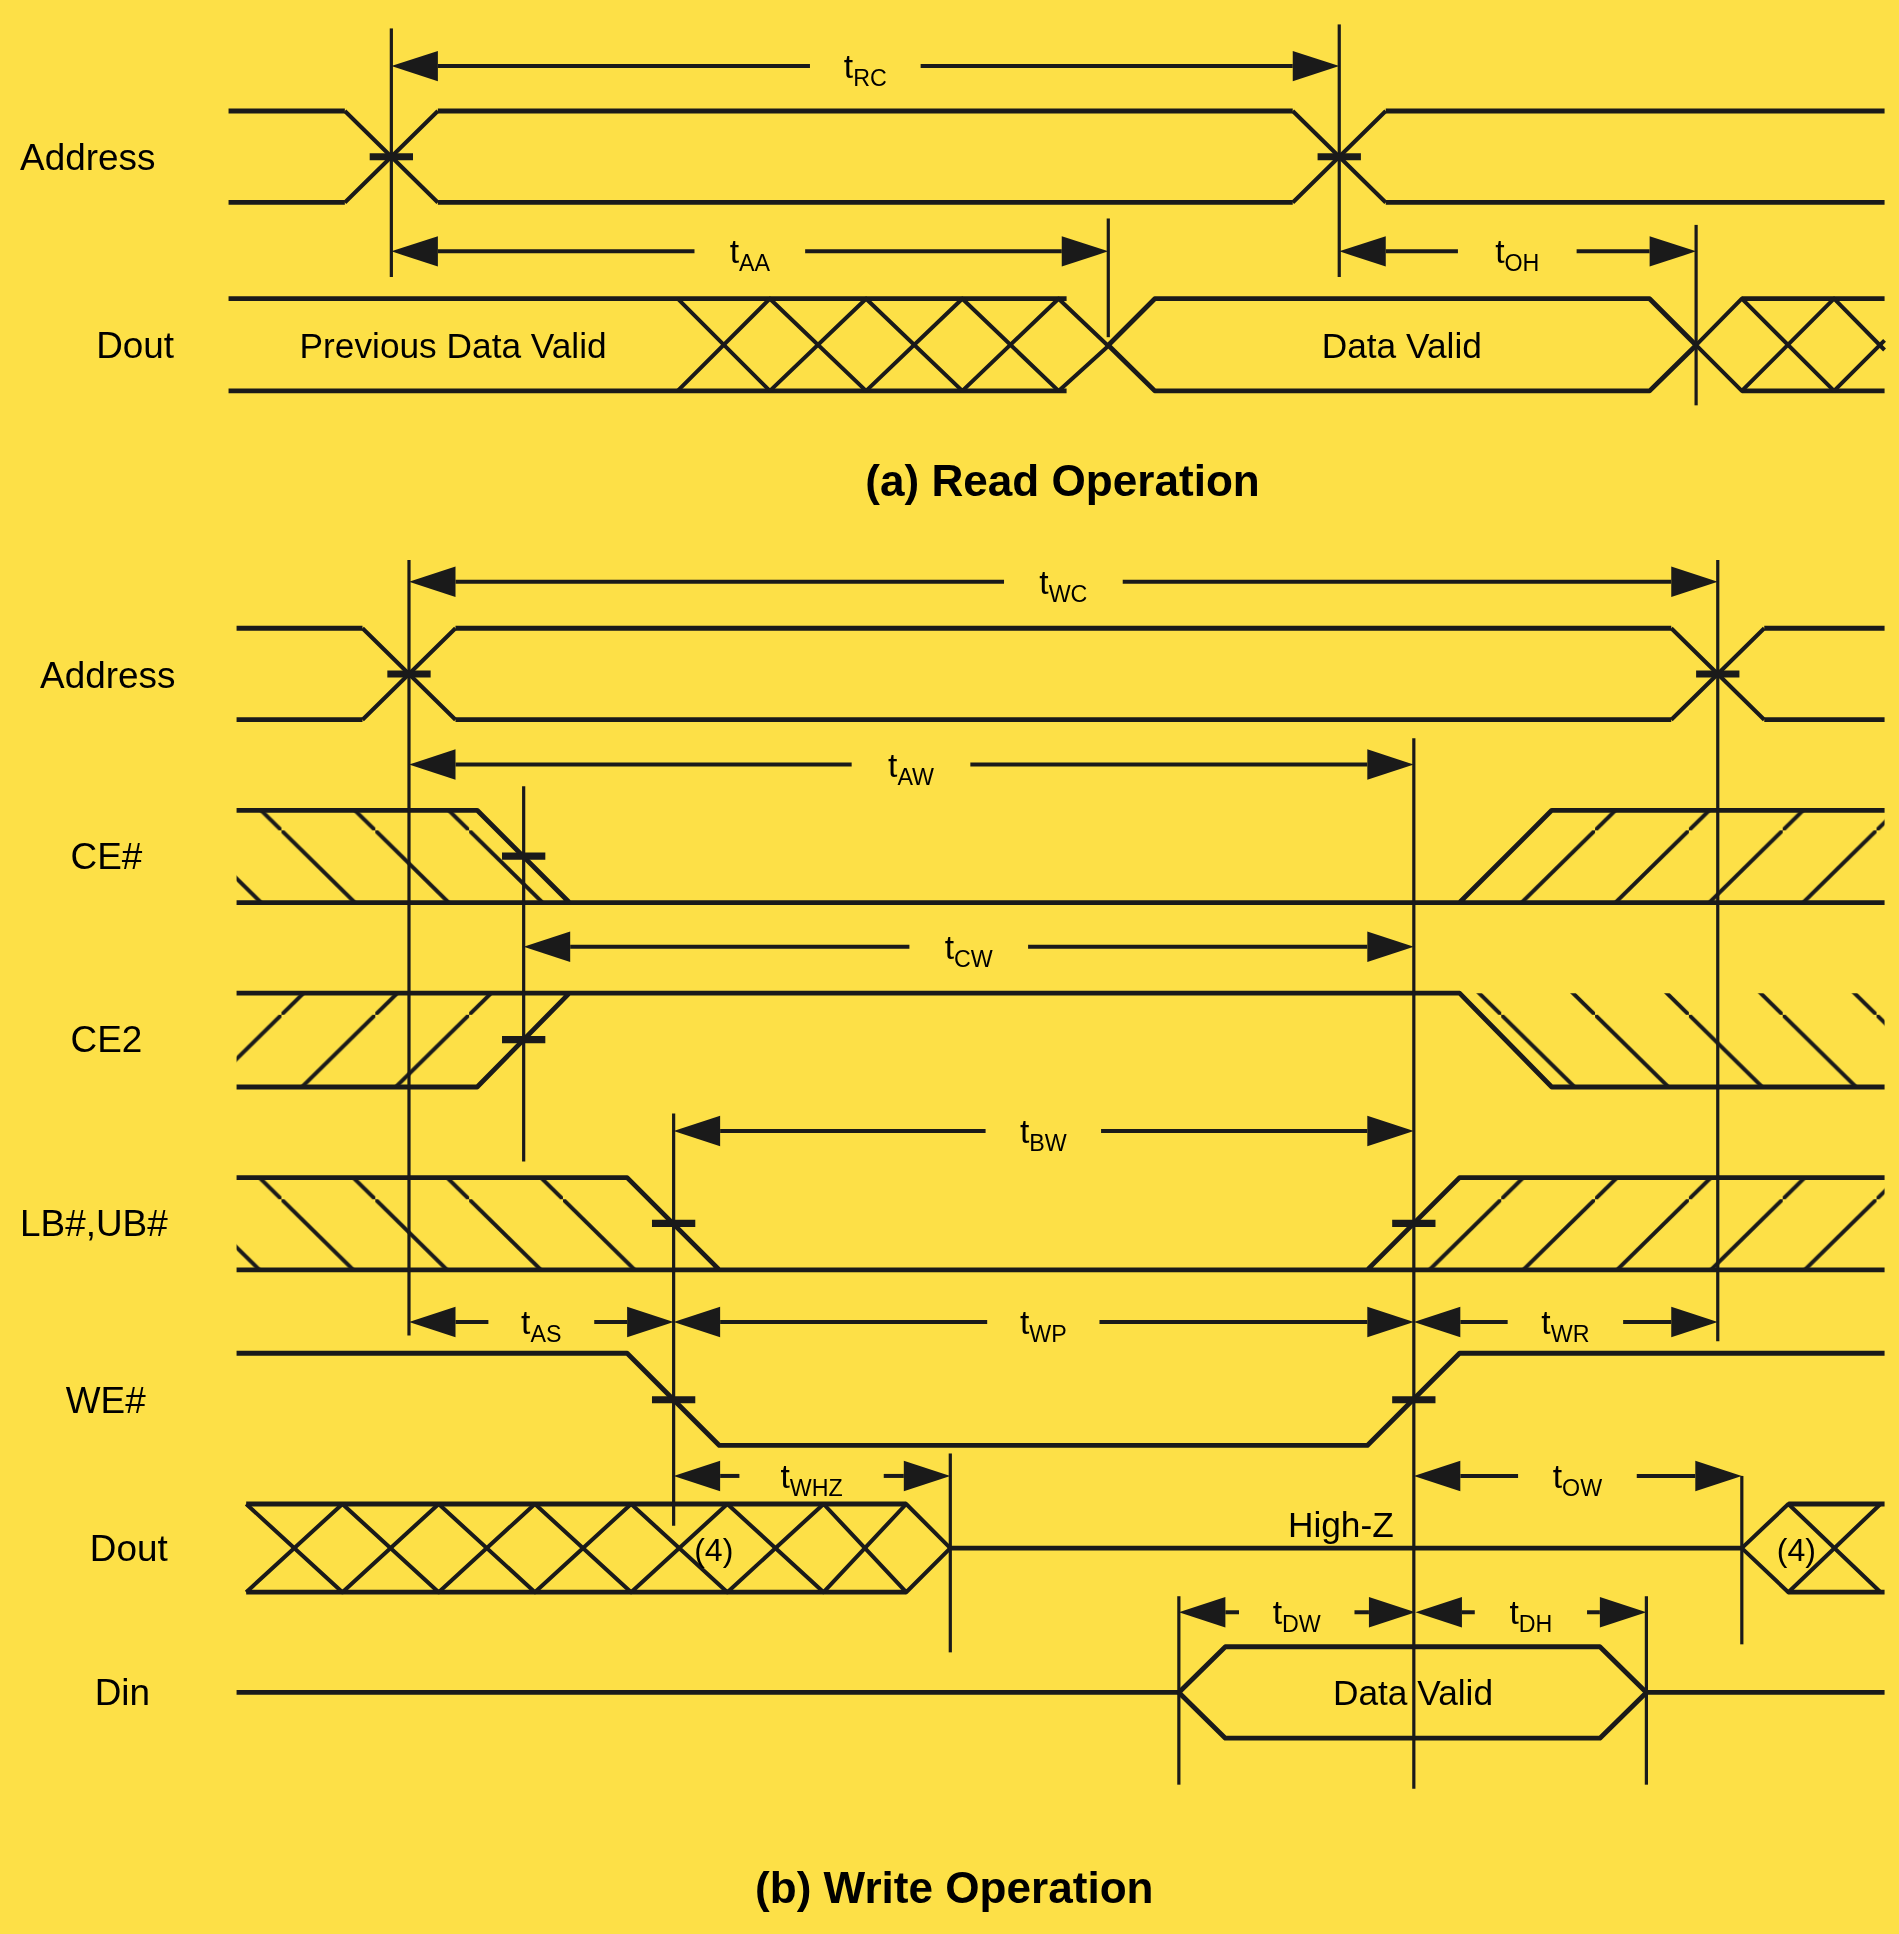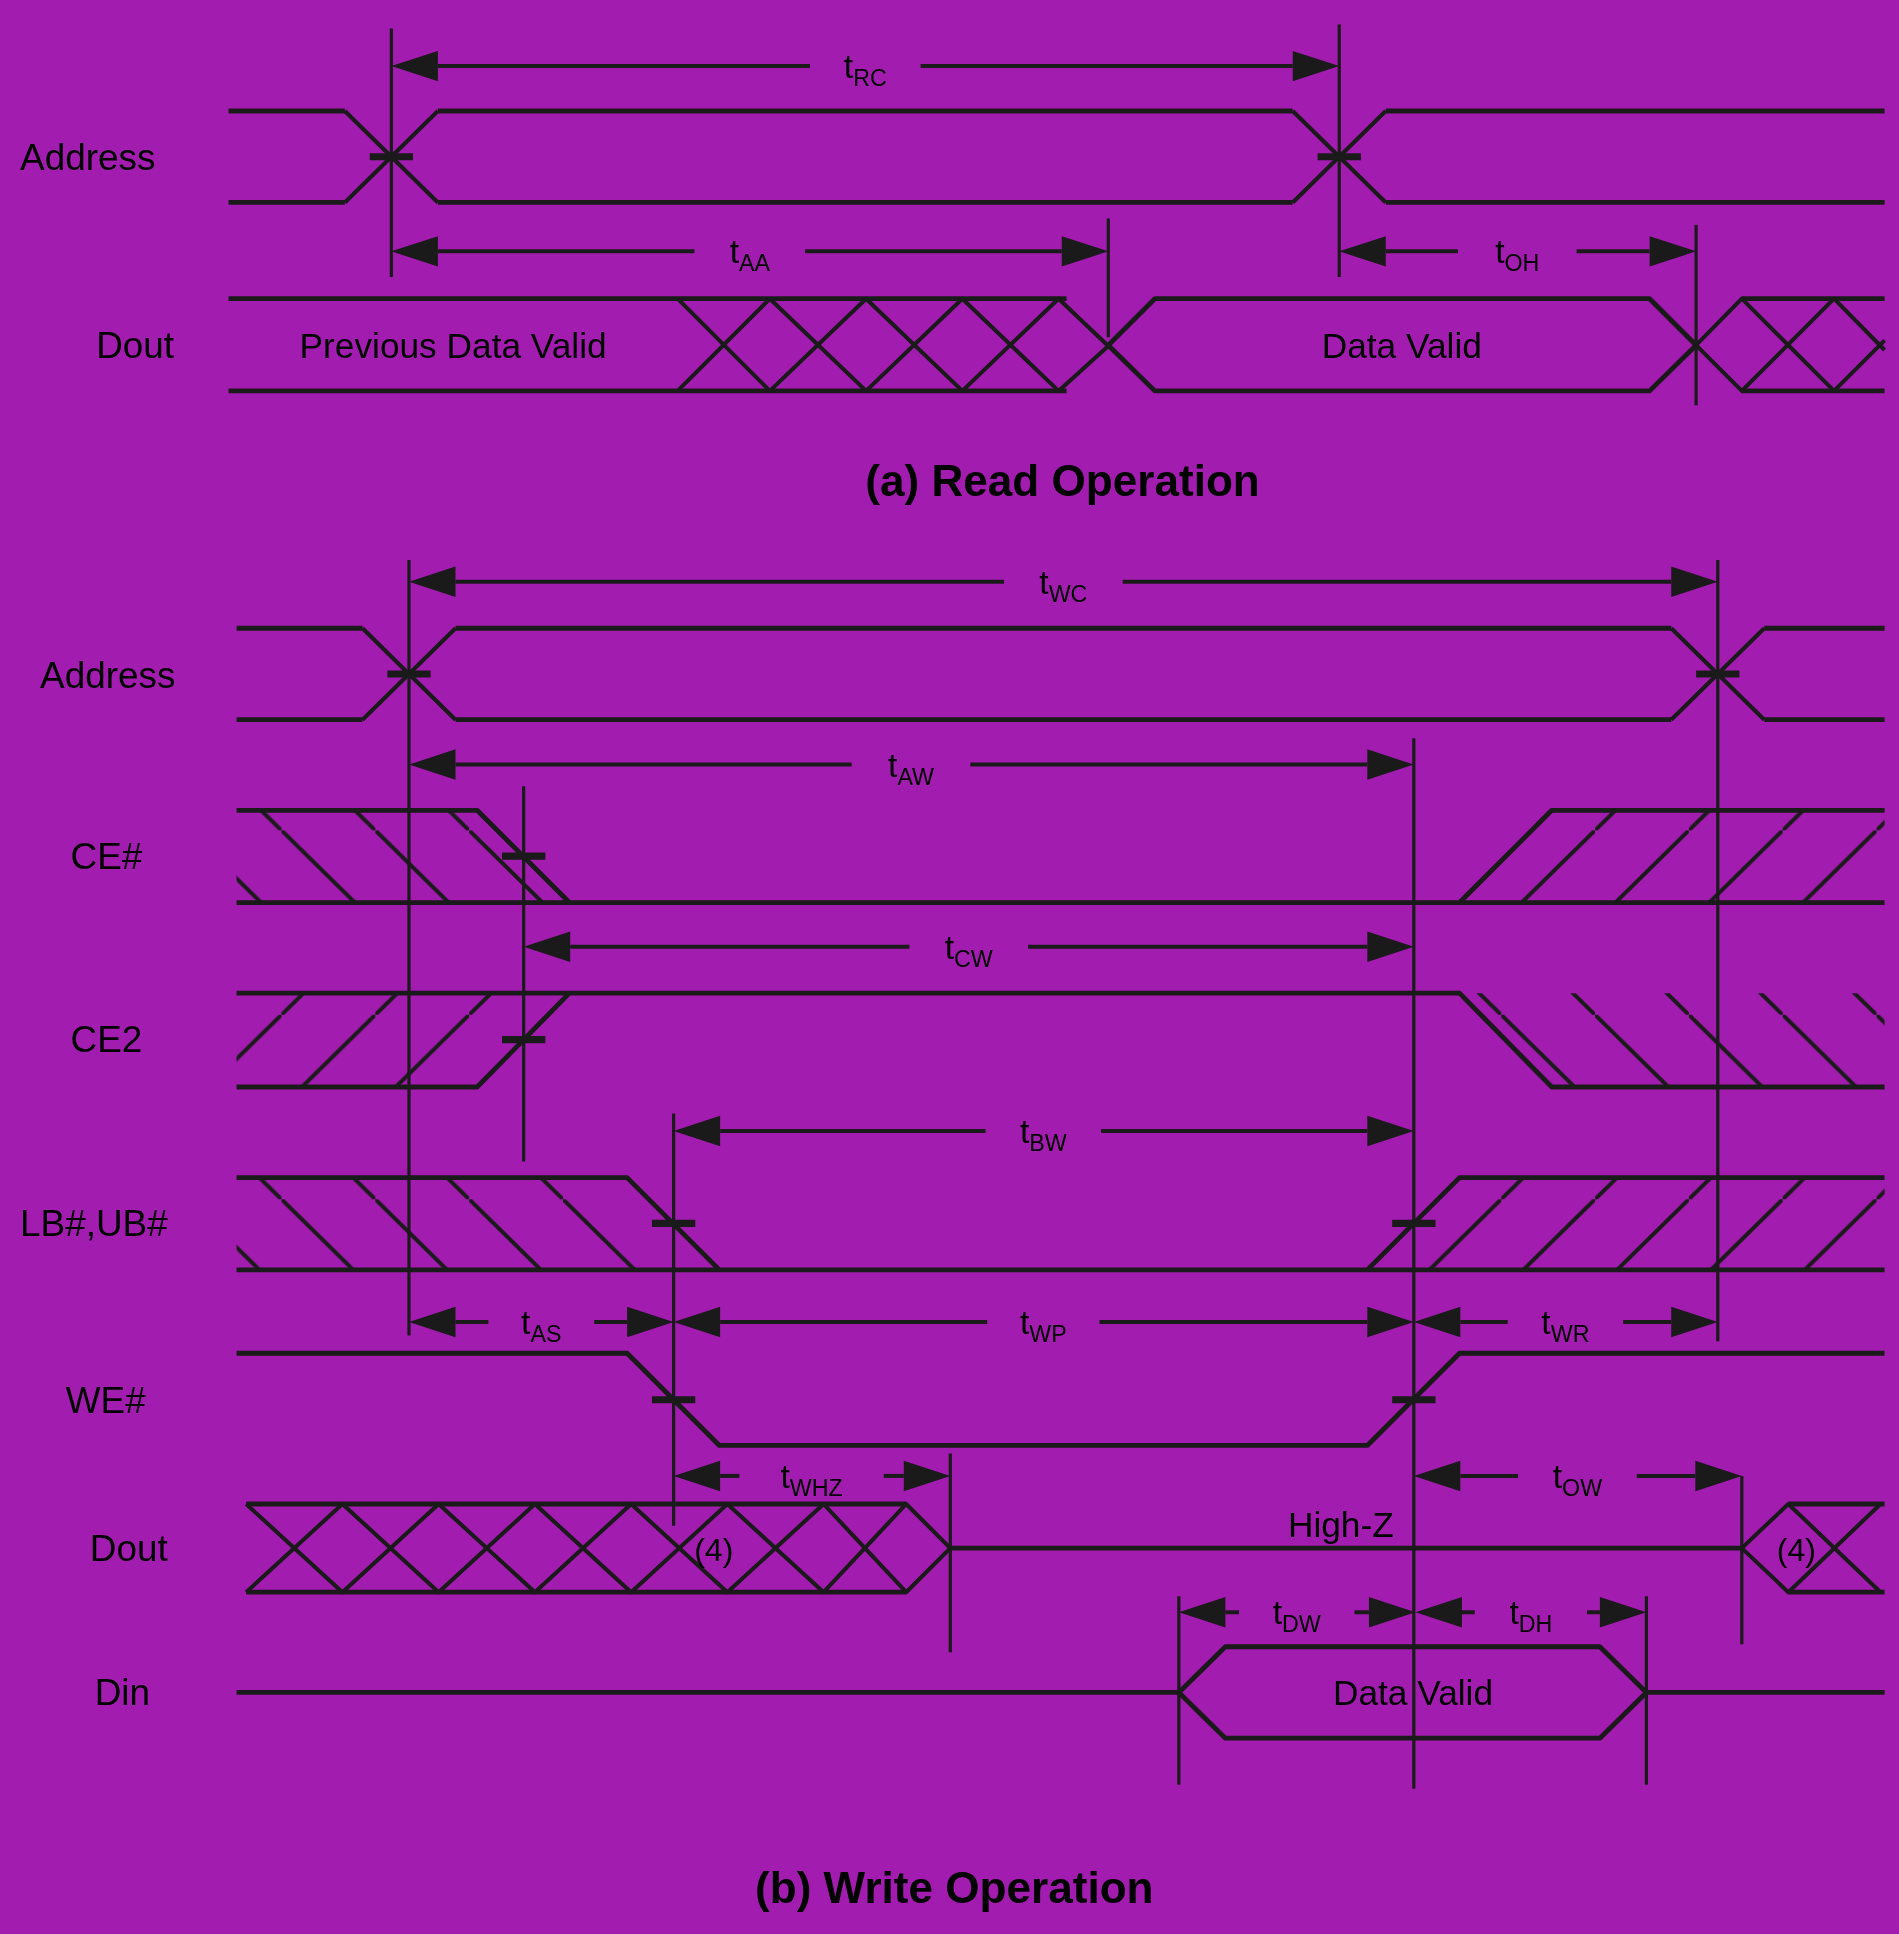--- a/index.html
+++ b/index.html
@@ -1,16 +1,16 @@
 <!DOCTYPE html>
 <html style="font-size:13px"><head>
 <meta charset="utf-8">
 <style>
   html,body{margin:0;padding:0;background:#ffffff;}
-  .fig{position:relative;width:1899px;height:1935px;background:#a21caf;overflow:hidden;}
+  .fig{position:relative;width:1899px;height:1935px;background:#fde047;overflow:hidden;}
   svg{display:block;}
   svg text{font-family:"Liberation Sans","DejaVu Sans",sans-serif;fill:#000000;}
   .sig{font-size:46px;}
   .bus{font-size:44px;text-anchor:middle;}
   .note{font-size:40px;text-anchor:middle;}
   .cap{font-size:55px;font-weight:bold;text-anchor:middle;}
   .tl{font-size:42px;text-anchor:middle;}
   .tl .sub{font-size:29px;}
   .wf{stroke:#1a1a1a;stroke-width:6;fill:none;stroke-linejoin:round;}
   .zz{stroke:#1a1a1a;stroke-width:5;fill:none;stroke-linejoin:round;}

